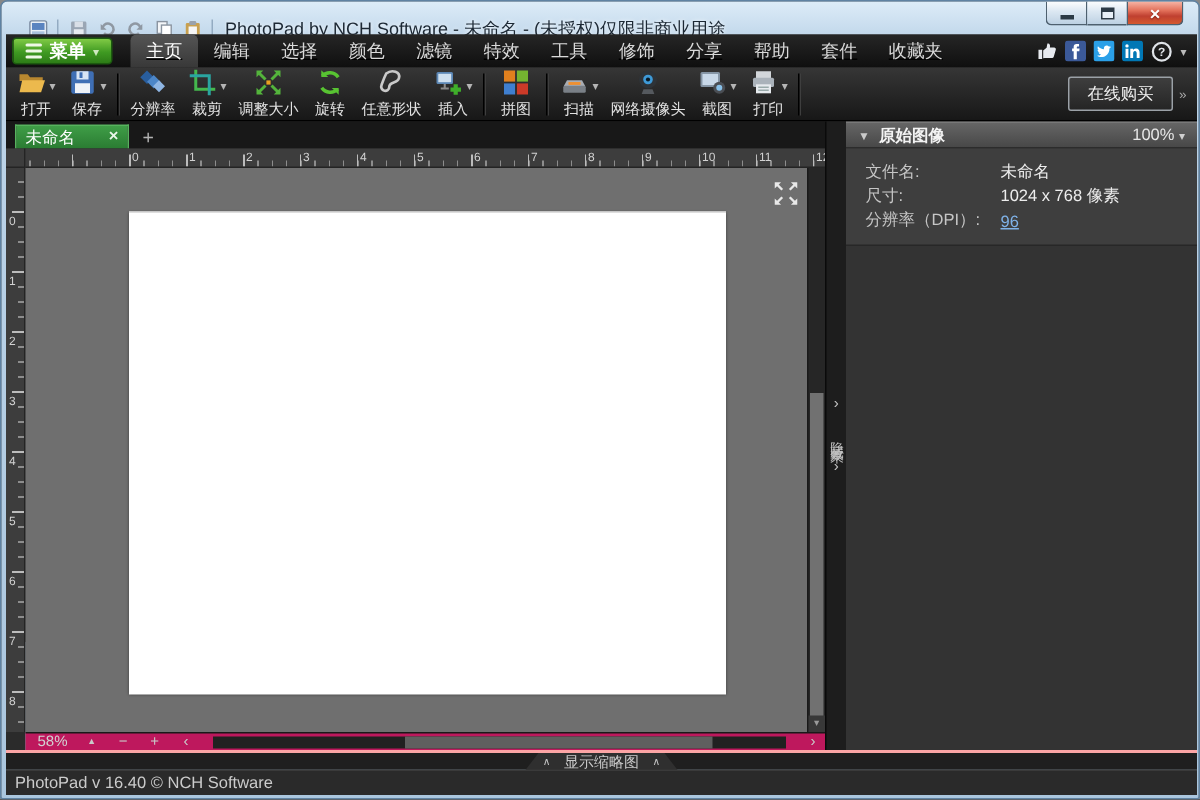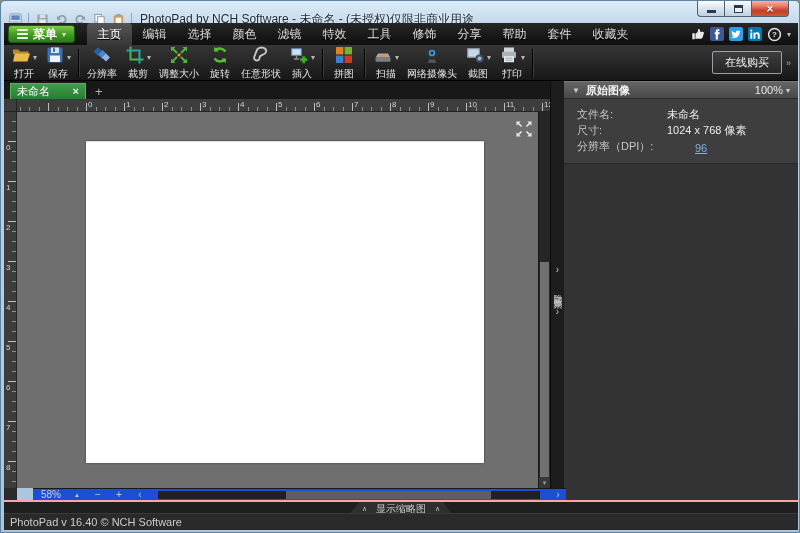--- a/index.html
+++ b/index.html
@@ -2,21 +2,21 @@
 <html><head>
 <meta charset="utf-8">
 <style>
   * { margin:0; padding:0; box-sizing:border-box; }
   body { background:#888; font-family:"Liberation Sans","DejaVu Sans",sans-serif; }
   .window { position:relative; width:800px; height:533px; overflow:hidden;
     background:linear-gradient(#ddecf8,#bed5e9 26px,#aac6de);
     border:1px solid #5f82a2; border-radius:5px 5px 2px 2px; }
 
   
-  .titlebar { position:absolute; top:0; left:0; right:0; height:36px; display:flex; align-items:center; padding:0 6px; }
+  .titlebar { position:absolute; top:0; left:0; right:0; height:36px; display:flex; align-items:center; padding:0 16px; }
   .qat { display:flex; align-items:center; gap:3px; }
   .qat-btn { width:16px; height:15px; display:flex; align-items:center; justify-content:center; }
   .qat-sep { width:1px; height:12px; background:#93abc2; margin:0 2px; }
   .title-text { margin-left:6px; font-size:12px; color:#1c2834; white-space:nowrap; overflow:hidden;
     text-shadow:0 0 3px rgba(255,255,255,.95); flex:1; }
   .win-controls { position:absolute; top:0; right:10px; display:flex; }
   .wc { height:16px; border:1px solid #4e606f; border-top:none; display:flex; align-items:center; justify-content:center; }
   .wc-min { width:28px; border-radius:0 0 0 4px; background:linear-gradient(#fcfdfe,#dbe7f2 45%,#bdd1e3); }
   .wc-max { width:26px; border-left:none; border-right:none; background:linear-gradient(#fcfdfe,#dbe7f2 45%,#bdd1e3); }
   .wc-close { width:38px; border-radius:0 0 4px 0; background:linear-gradient(#f6b5a6,#e2705a 40%,#bf4030 65%,#d4582f); }
@@ -101,26 +101,26 @@
   .psection { height:18px; display:flex; align-items:center; gap:6px; padding:0 8px;
     background:linear-gradient(#656565,#484848); border-top:1px solid #787878; border-bottom:1px solid #2c2c2c; }
   .psec-exp { font-size:8px; color:#cacaca; }
   .psec-title { font-size:11px; font-weight:bold; color:#f3f3f3; flex:1; }
   .psec-zoom { display:flex; align-items:center; gap:3px; font-size:11px; color:#e6e6e6; }
   .psec-caret { color:#d0d0d0; }
   .pinfo { background:#3e3e3e; padding:7px 0 9px; border-bottom:1px solid #272727; }
   .prow { display:flex; align-items:flex-end; height:16px; font-size:11px; }
   .plabel { width:103px; padding-left:13px; color:#c6c6c6; white-space:nowrap; }
   .pvalue { color:#ededed; }
-  .pvalue.link { color:#7fb2e8; text-decoration:underline;margin-left:28px; }
+  .pvalue.link { color:#7fb2e8; text-decoration:underline; }
 
   
   .zfill { position:absolute; left:0; top:465px; width:13px; height:12px; background:#2b2b2b; }
-  .zoombar { position:absolute; left:13px; top:465px; width:533px; height:12px; background:#1d4ed8;
-    border-top:1px solid #191919; display:flex; align-items:center; gap:11px; padding:0 3px;margin-left:16px; }
+  .zoombar { position:absolute; left:13px; top:465px; width:533px; height:12px; background:#be185d;
+    border-top:1px solid #191919; display:flex; align-items:center; gap:11px; padding:0 3px; }
   .zlevel { font-size:10px; color:#d2d2d2; padding-left:5px; }
   .zbtn { color:#c9c9c9; font-size:10px; line-height:10px; width:10px; text-align:center; }
   .zbtn.small { font-size:7px; }
   .htrack { flex:1; height:8px; background:#212121; position:relative; margin:0 2px; }
   .hthumb { position:absolute; left:128px; top:0; width:205px; height:8px; background:#5f5f5f; }
 
   .thumbrow { position:absolute; left:0; top:477px; width:100%; height:13px; background:#1f1f1f; border-top:2px solid #fca5a5; }
   .thumbtab { position:absolute; left:50%; transform:translateX(-50%); top:0; width:104px; height:13px;
     background:#2f2f2f; clip-path:polygon(0 100%,10px 0,94px 0,104px 100%);
     display:flex; align-items:center; justify-content:center; gap:9px; }

